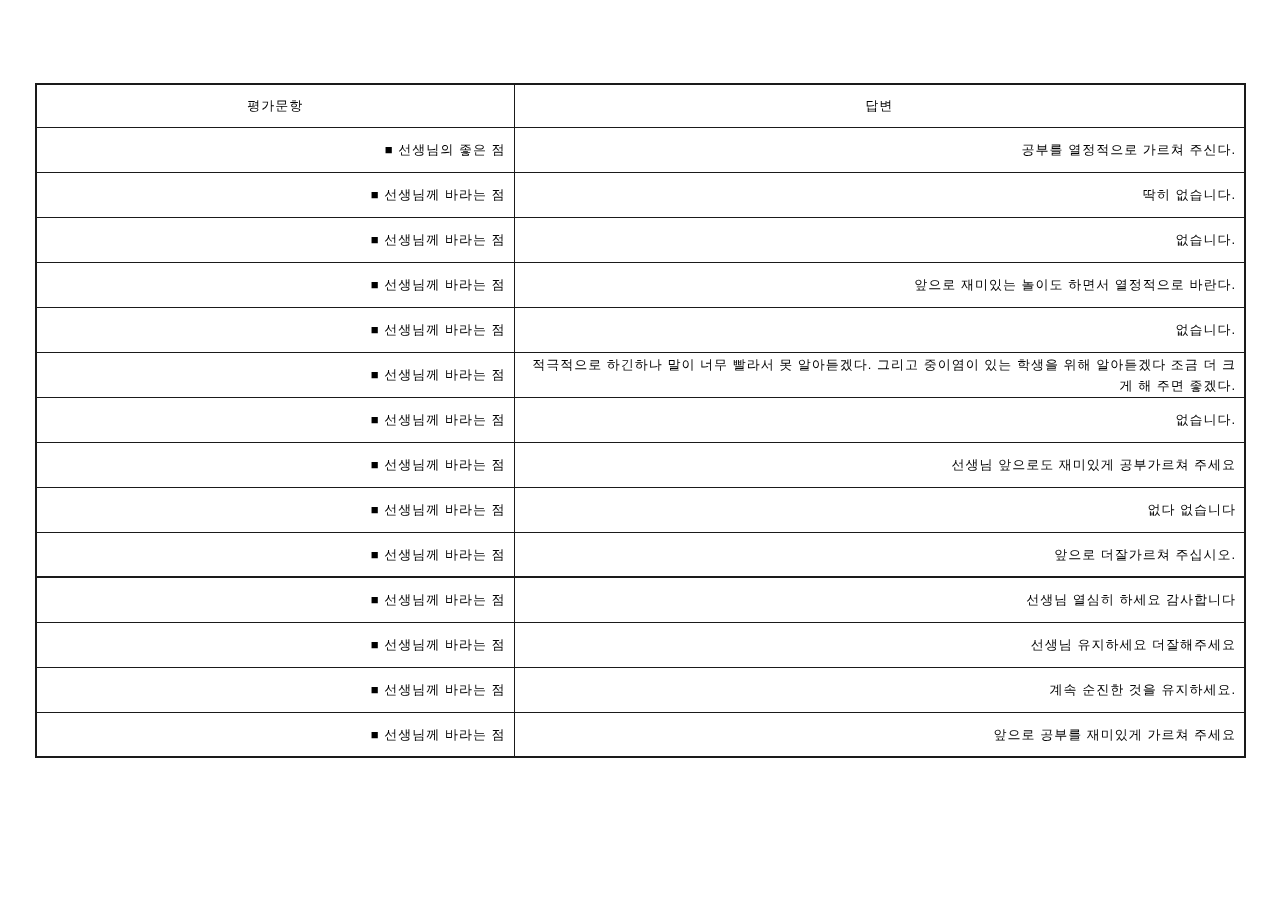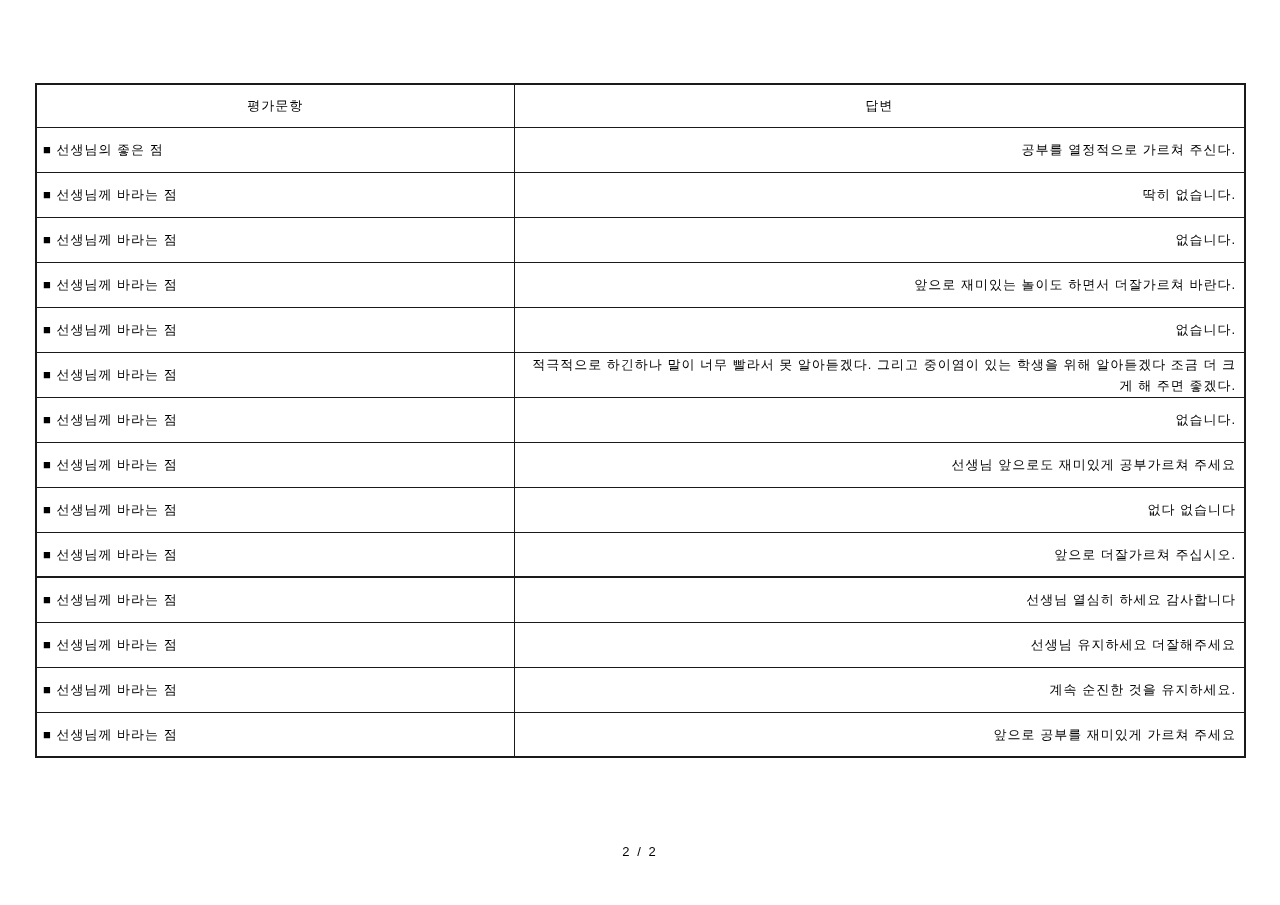--- a/index.html
+++ b/index.html
@@ -35,21 +35,21 @@
     overflow: hidden;
   }
   .eval-table th {
     height: 43px;
     font-weight: normal;
     text-align: center;
   }
   .eval-table td { height: 45px; }
   .eval-table col.q-col { width: 478px; }
   .eval-table col.a-col { width: 731px; }
-  .eval-table td.q { padding-left: 6px; padding-right: 8px; text-align: left; }
+  .eval-table td.q { padding-left: 6px; padding-right: 8px; text-align: right; }
   .eval-table td.a { padding-left: 4px; padding-right: 8px; text-align: right; }
   .eval-table tr.thick-bottom th,
   .eval-table tr.thick-bottom td { border-bottom: 2px solid #1a1a1a; }
   .footer {
     position: absolute;
     top: 844px;
     left: 0;
     width: 1280px;
     text-align: center;
     font-size: 13px;
@@ -81,21 +81,21 @@
         <tr>
           <td class="q">■ 선생님께 바라는 점</td>
           <td class="a">딱히 없습니다.</td>
         </tr>
         <tr>
           <td class="q">■ 선생님께 바라는 점</td>
           <td class="a">없습니다.</td>
         </tr>
         <tr>
           <td class="q">■ 선생님께 바라는 점</td>
-          <td class="a">앞으로 재미있는 놀이도 하면서 더잘가르쳐 바란다.</td>
+          <td class="a">앞으로 재미있는 놀이도 하면서 열정적으로 바란다.</td>
         </tr>
         <tr>
           <td class="q">■ 선생님께 바라는 점</td>
           <td class="a">없습니다.</td>
         </tr>
         <tr>
           <td class="q">■ 선생님께 바라는 점</td>
           <td class="a">적극적으로 하긴하나 말이 너무 빨라서 못 알아듣겠다. 그리고 중이염이 있는 학생을 위해 알아듣겠다 조금 더 크게 해 주면 좋겠다.</td>
         </tr>
         <tr>
@@ -126,15 +126,14 @@
           <td class="q">■ 선생님께 바라는 점</td>
           <td class="a">계속 순진한 것을 유지하세요.</td>
         </tr>
         <tr>
           <td class="q">■ 선생님께 바라는 점</td>
           <td class="a">앞으로 공부를 재미있게 가르쳐 주세요</td>
         </tr>
       </tbody>
   </table>
 
-  <div class="footer">2 / 2</div>
 
 </div>
 
 </body></html>

